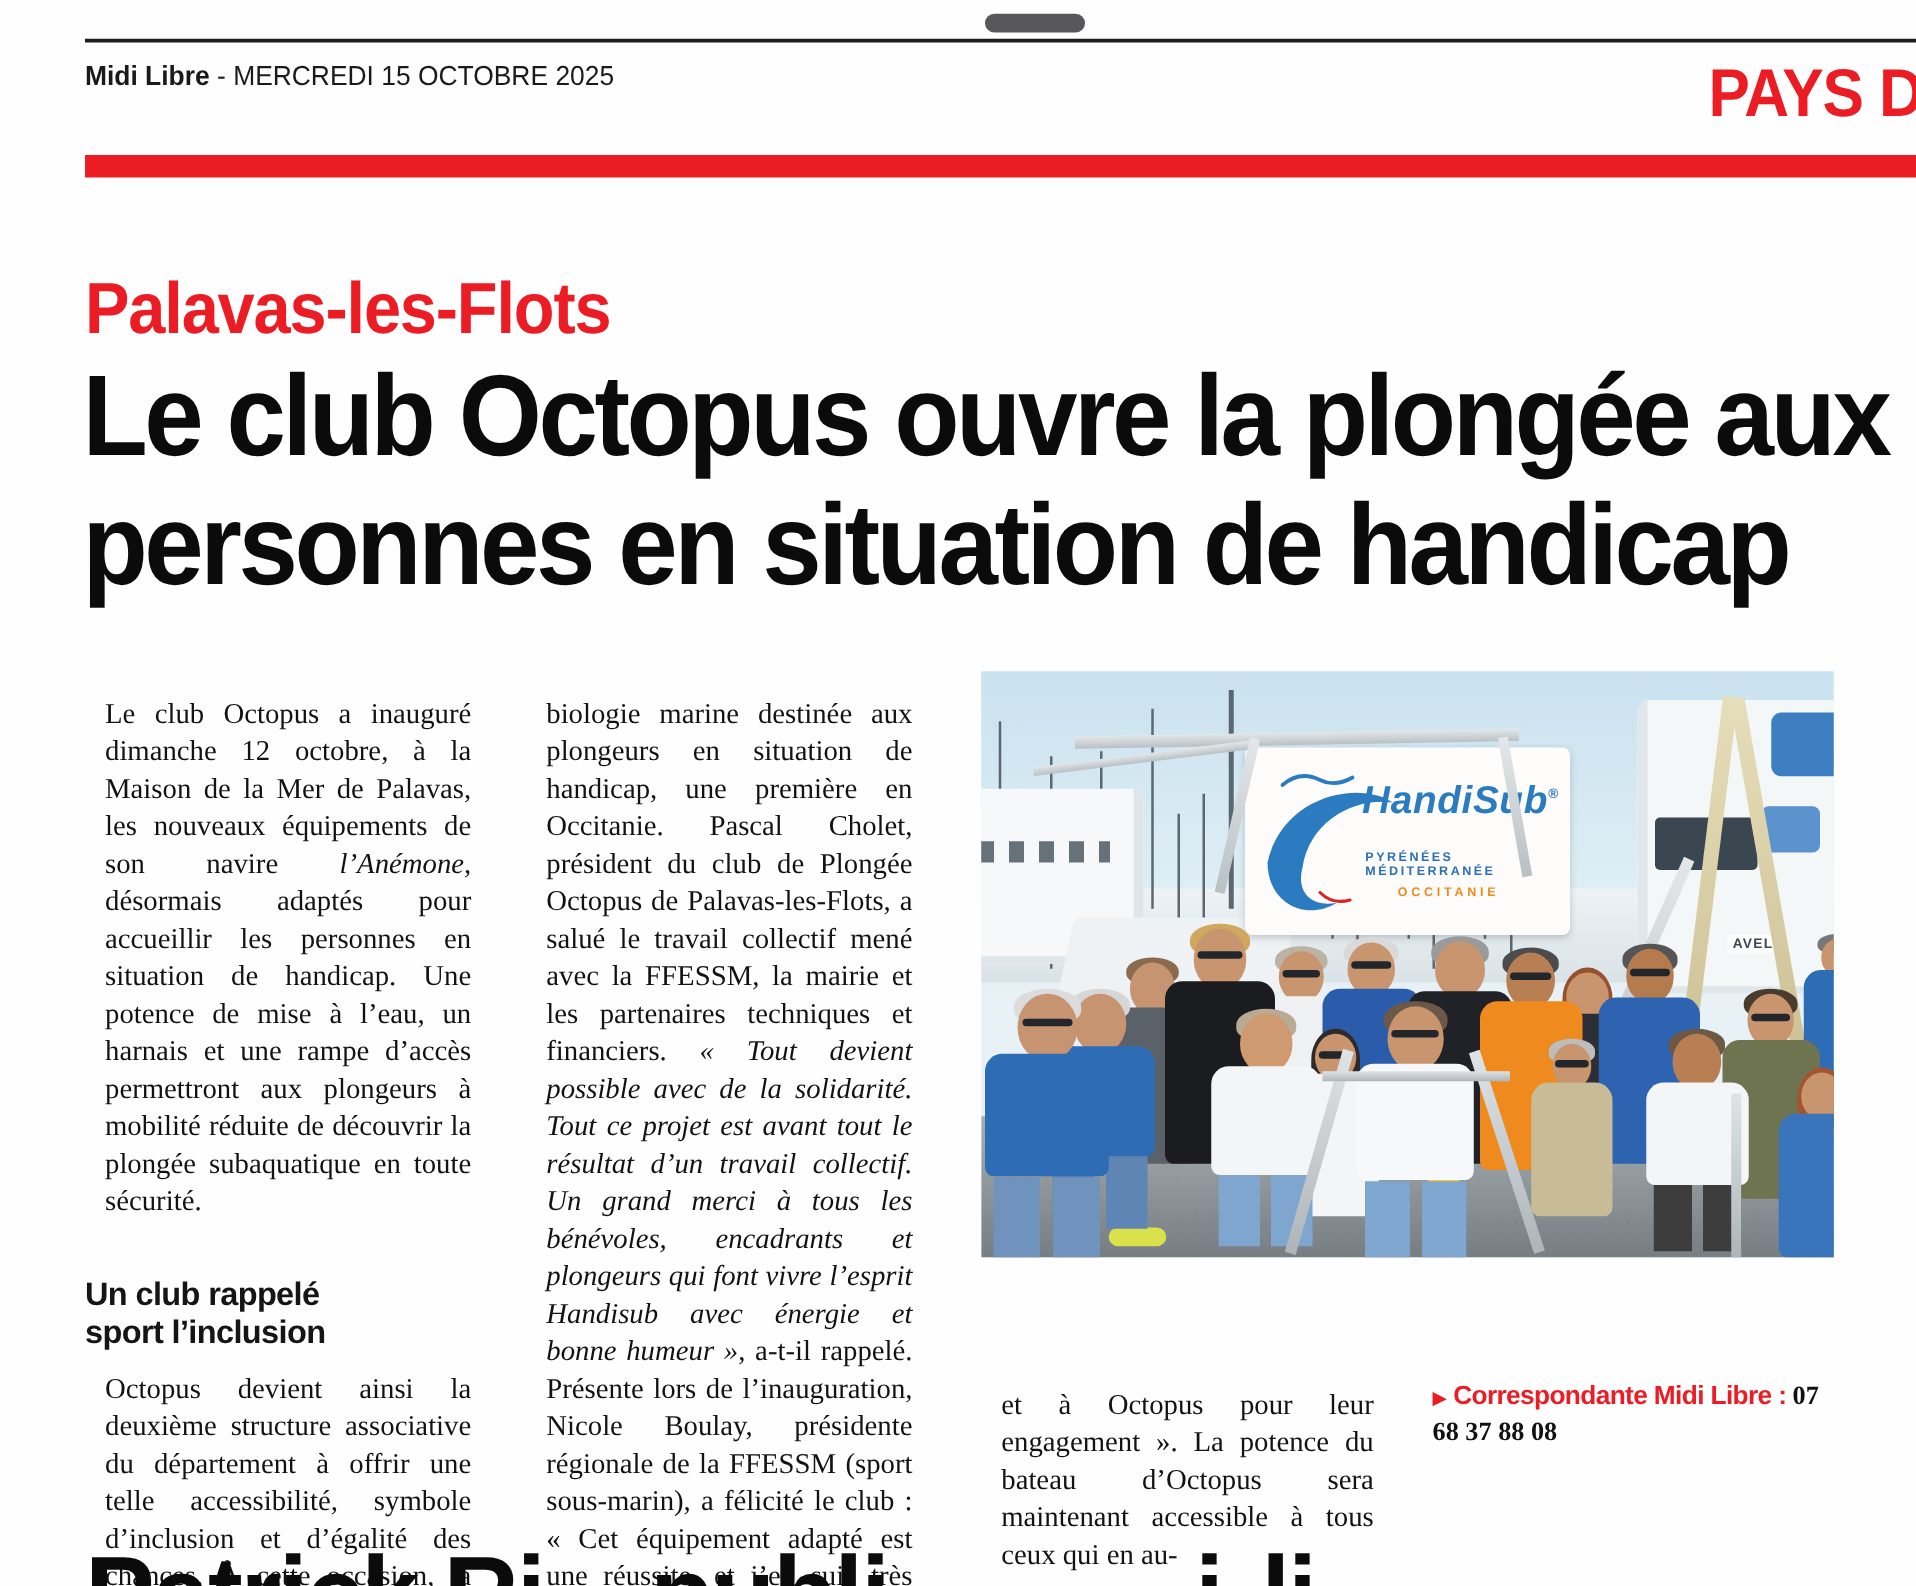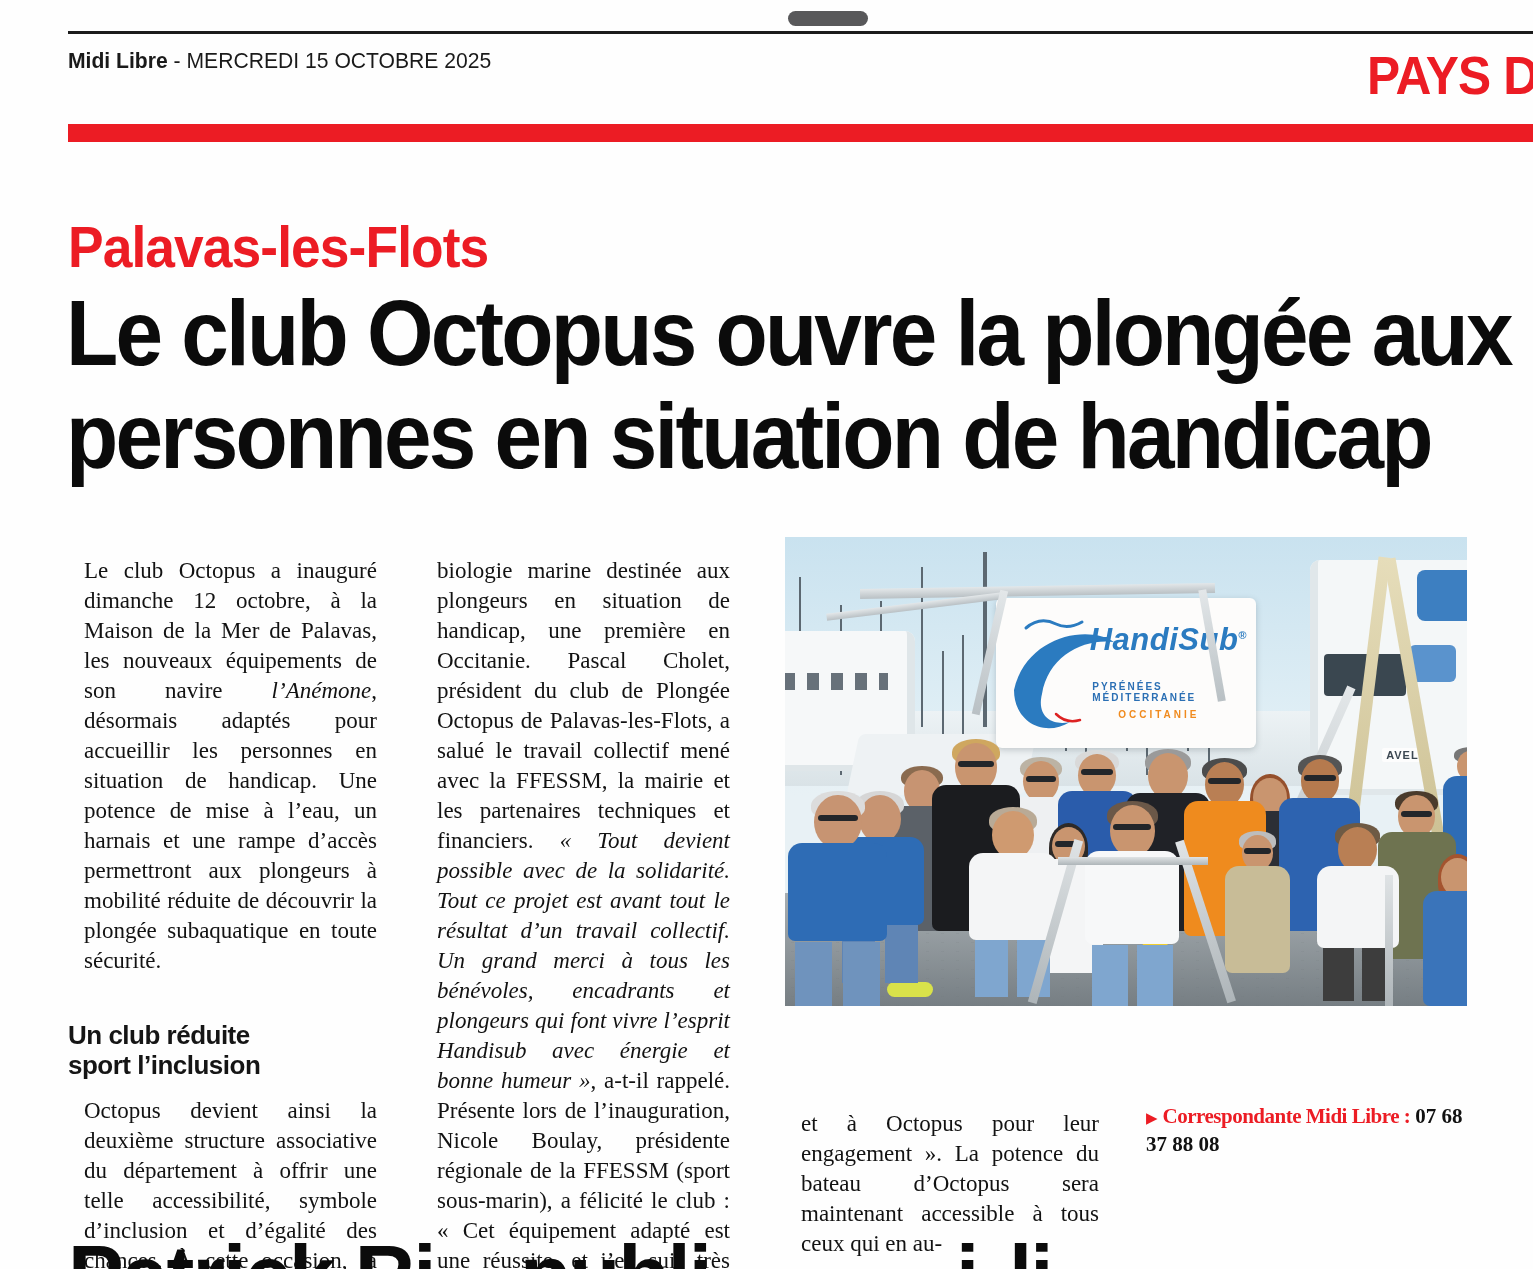--- a/index.html
+++ b/index.html
@@ -30,21 +30,21 @@
   .col1{left:68px; top:540px;}
   .col2{left:421px; top:540px;}
   .col3{left:785px; top:1093px; width:330px;}
   .col4{left:1146px; top:1093px;}
   .subhead{font-family:"Liberation Sans",sans-serif; font-weight:bold; font-size:26px;
     line-height:30px; margin:44px 0 8px 0; text-align:left; color:#151515; letter-spacing:-0.5px;}
   .it{font-style:italic;}
   
   .corr{margin-top:10px; text-align:left; font-size:20px; line-height:26px;}
   .corr .arrow{color:#EC1C24; font-size:15px; font-family:"Liberation Sans",sans-serif;}
-  .corr .lbl{color:#EC1C24; font-weight:bold; font-family:Liberation Serif, serif;
+  .corr .lbl{color:#EC1C24; font-weight:bold; font-family:Liberation Sans, sans-serif;
     font-size:21px; letter-spacing:-0.5px;}
   .corr .phone{color:#111; font-family:"Liberation Serif",serif; font-weight:bold; font-size:21px;}
   
   .photo{position:absolute; left:785px; top:537px; width:682px; height:469px; overflow:hidden;
     background:linear-gradient(#c9e2ef 0%, #dfeef5 38%, #e8f1f5 55%);}
   .marina-strip{position:absolute; left:0; top:37%; width:100%; height:16%;
     background:linear-gradient(#eef3f5,#d8e1e5); opacity:.9; z-index:2;}
   .mast{position:absolute; background:#5c6871; z-index:3;}
   .boat-l1{position:absolute; left:-3%; top:20%; width:22%; height:30%; background:#f6f8f9;
     border-radius:10px; box-shadow:inset -8px -6px 0 #dfe6e9; z-index:3;}
@@ -123,21 +123,21 @@
   <div class="kicker">Palavas-les-Flots</div>
 
   <div class="headline">
     <div>Le club Octopus ouvre la plongée aux</div>
     <div>personnes en situation de handicap</div>
   </div>
 
   <div class="bodycol col1">
     <p><span>Le club Octopus a inauguré dimanche 12 octobre, à la Maison de la Mer de Palavas, les nouveaux équipements de son navire </span><span class="it">l’Anémone</span><span>, désormais adaptés pour accueillir les personnes en situation de handicap. Une potence de mise à l’eau, un harnais et une rampe d’accès permettront aux plongeurs à mobilité réduite de découvrir la plongée subaquatique en toute sécurité.</span></p>
     <div class="subhead">
-      <div>Un club réduite</div>
+      <div>Un club rappelé</div>
       <div>sport l’inclusion</div>
     </div>
     <p>Octopus devient ainsi la deuxième structure associative du département à offrir une telle accessibilité, symbole d’inclusion et d’égalité des chances. À cette occasion, la commission régionale Handisub de la FFESSM a lancé la première formation en</p>
   </div>
 
   <div class="bodycol col2">
     <p><span>biologie marine destinée aux plongeurs en situation de handicap, une première en Occitanie. Pascal Cholet, président du club de Plongée Octopus de Palavas-les-Flots, a salué le travail collectif mené avec la FFESSM, la mairie et les partenaires techniques et financiers. </span><span class="it">« Tout devient possible avec de la solidarité. Tout ce projet est avant tout le résultat d’un travail collectif. Un grand merci à tous les bénévoles, encadrants et plongeurs qui font vivre l’esprit Handisub avec énergie et bonne humeur »</span><span>, a-t-il rappelé. Présente lors de l’inauguration, Nicole Boulay, présidente régionale de la FFESSM (sport sous-marin), a félicité le club : « Cet équipement adapté est une réussite, et j’en suis très contente. Merci aux bénévoles</span></p>
   </div>
 
   <div class="photo">

